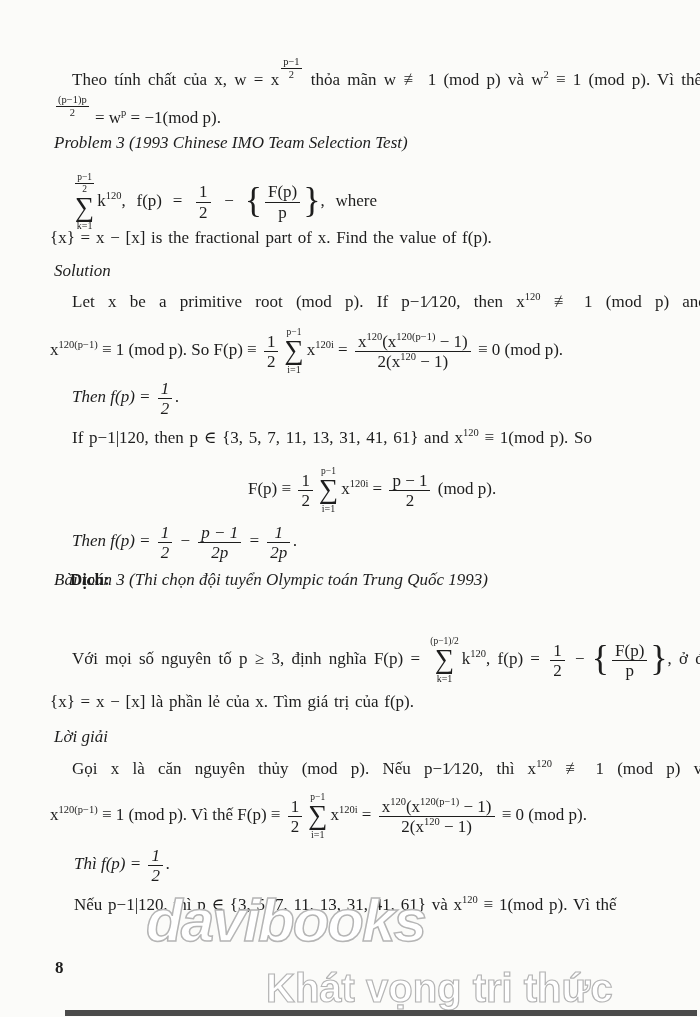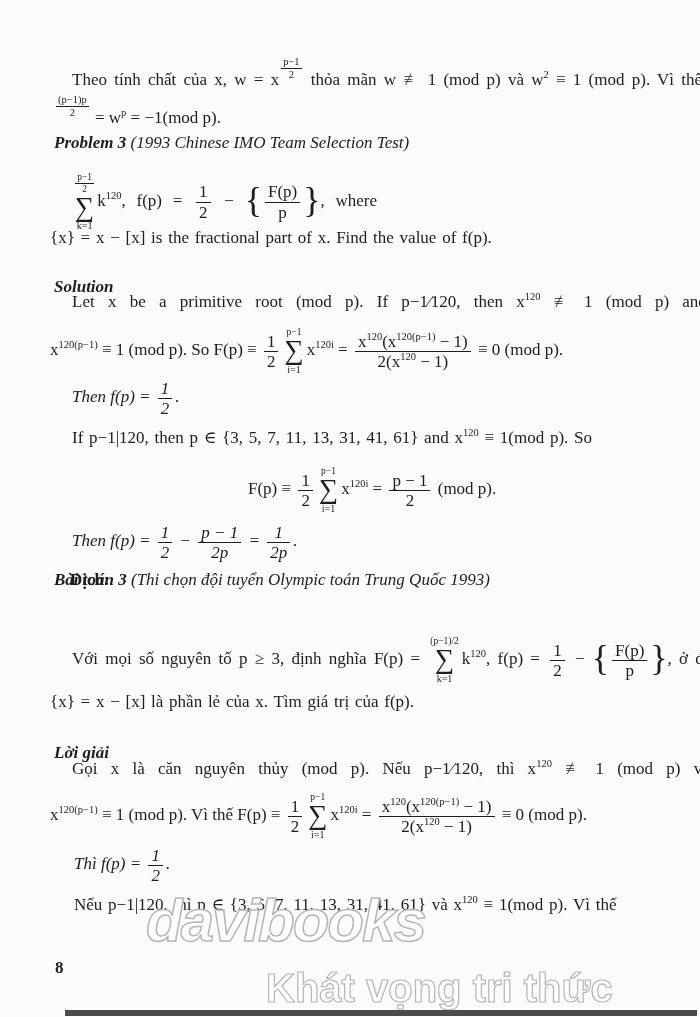--- a/index.html
+++ b/index.html
@@ -5,21 +5,21 @@
   html,body{margin:0;padding:0;}
   body{width:700px;height:1017px;background:#fbfbf9;overflow:hidden;
        font-family:"Liberation Serif","DejaVu Serif",serif;color:#1d1d1d;}
   #page{position:relative;width:700px;height:1017px;}
   .line{position:absolute;font-size:17px;white-space:nowrap;line-height:20px;}
   .fline{line-height:42px;font-style:italic;}   
   .sline{line-height:50px;}   
   .bline{line-height:56px;}   
   .ws1{word-spacing:1.5px}.ws2{word-spacing:3px}
   .ws6{word-spacing:6.5px}.ws8{word-spacing:9px}
-  .hlabel{font-weight:bold;font-style:italic;margin-top:16px;}
+  .hlabel{font-weight:normal;font-style:italic;}
   .hrest{font-style:italic;}
   .bold{font-weight:bold;text-align:center;}
   
   .frac{display:inline-block;vertical-align:middle;text-align:center;margin:0 3px;line-height:1.12;}
   .frac .fnum{display:block;border-bottom:1.3px solid currentColor;padding:0 3px;}
   .frac .fden{display:block;padding:0 3px;}
   .supfrac{display:inline-block;vertical-align:7px;text-align:center;font-size:10.5px;line-height:1.15;margin:0 2px;}
   .supfrac .fnum{display:block;border-bottom:1px solid currentColor;padding:0 2px;}
   .supfrac .fden{display:block;}
   .sum{display:inline-block;vertical-align:middle;text-align:center;line-height:1;margin:0 3px;}

